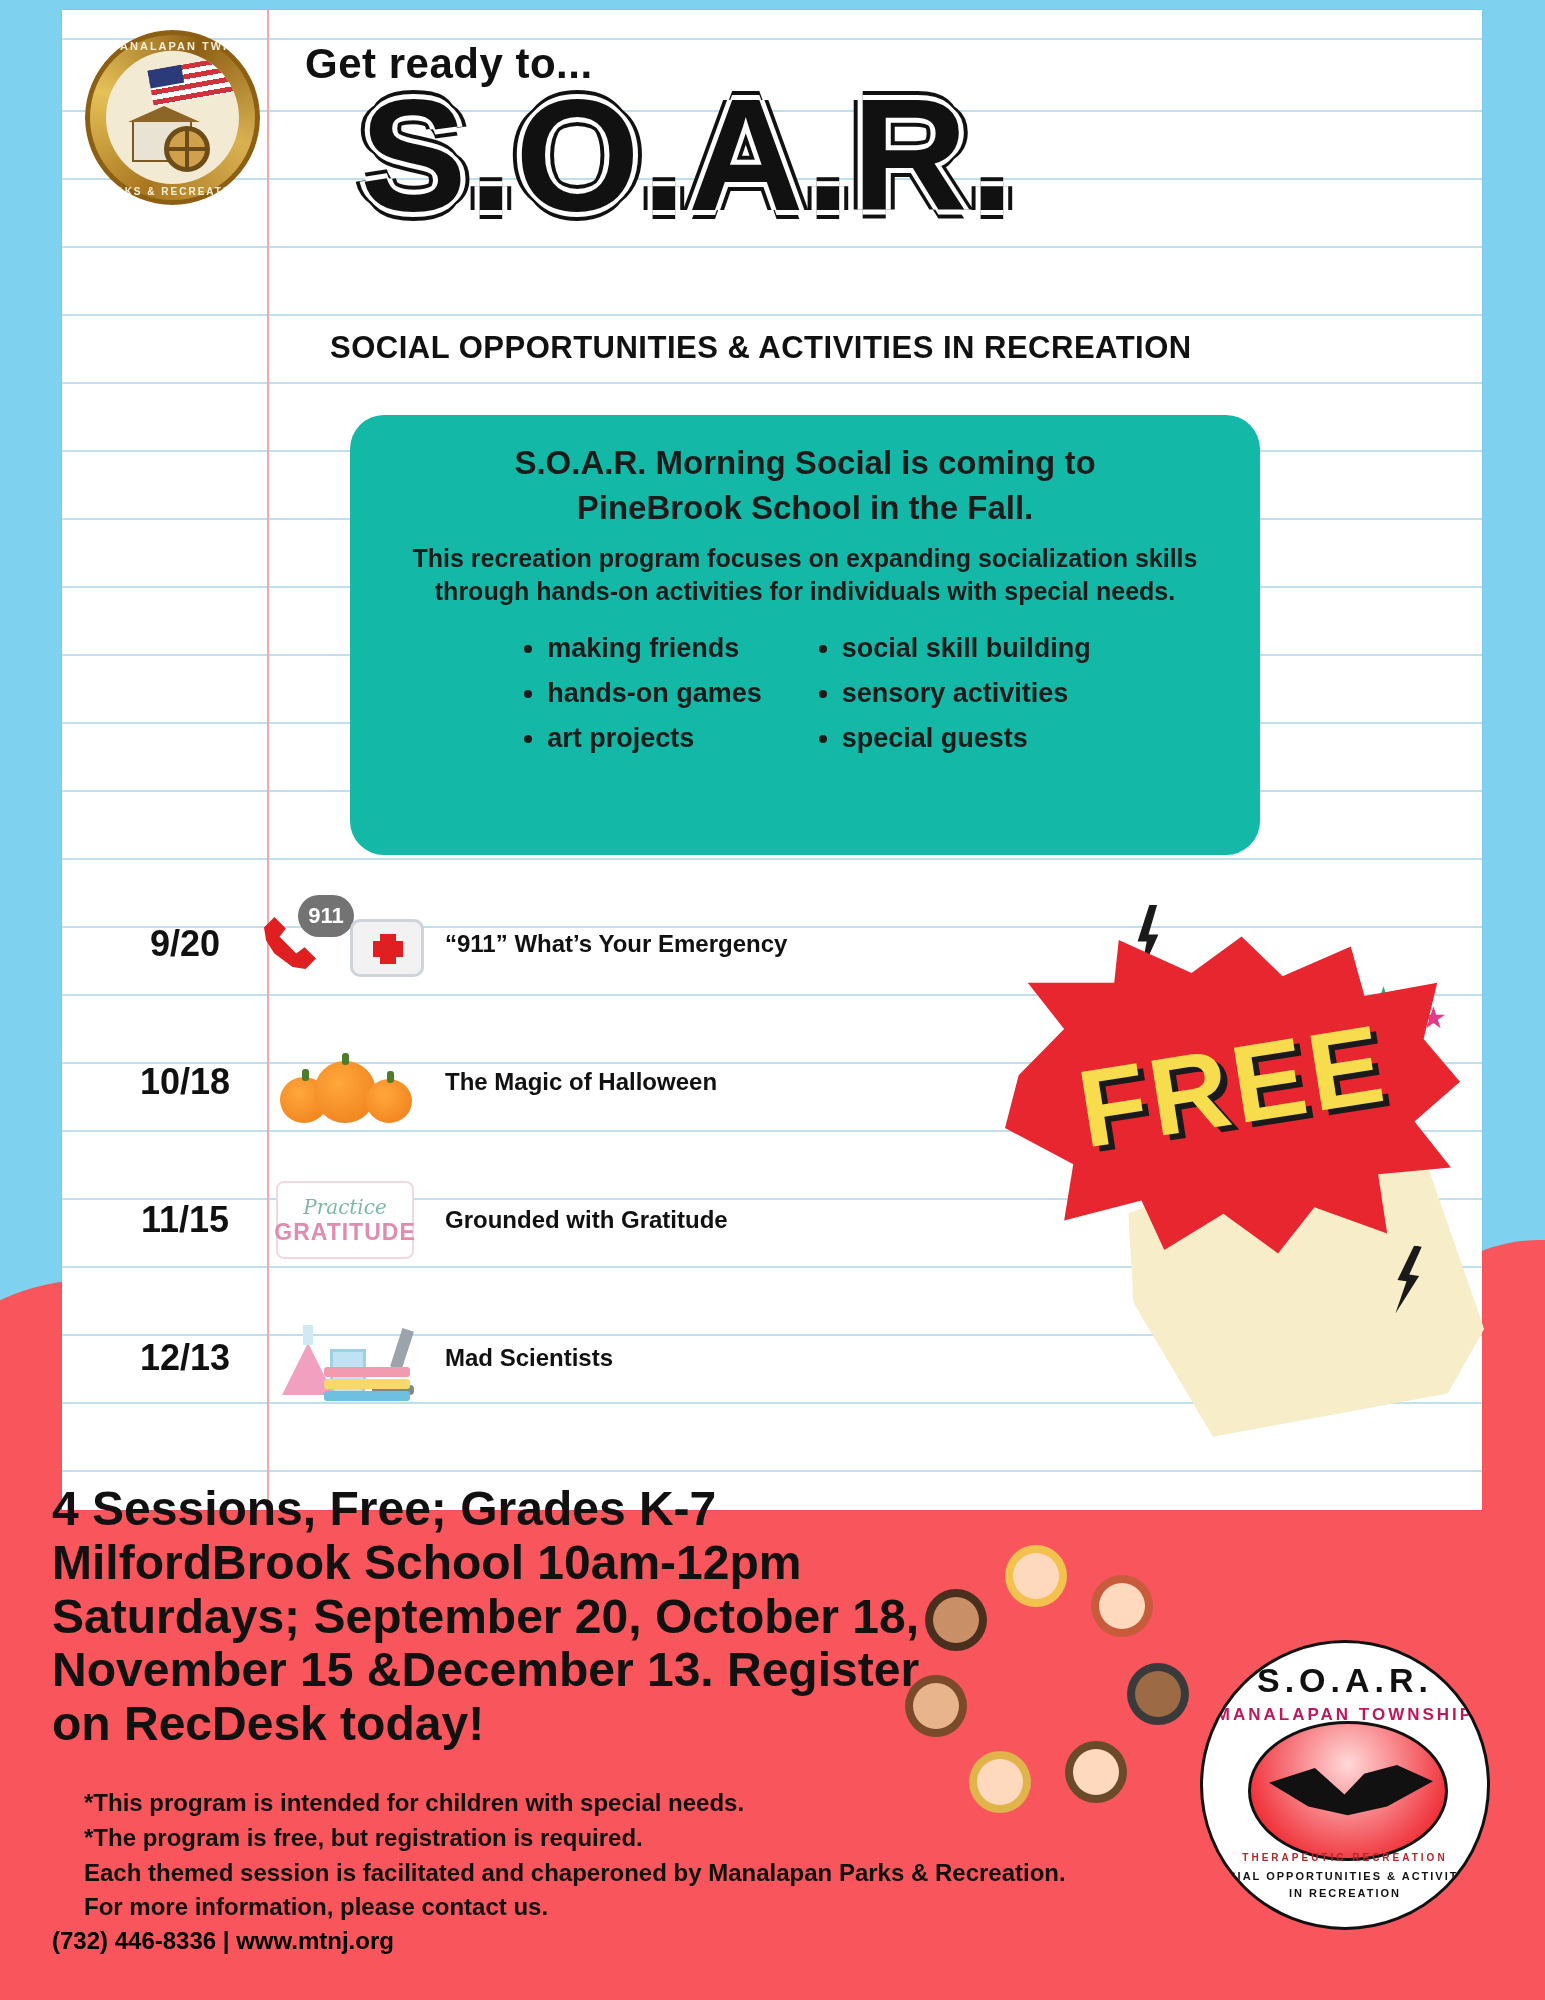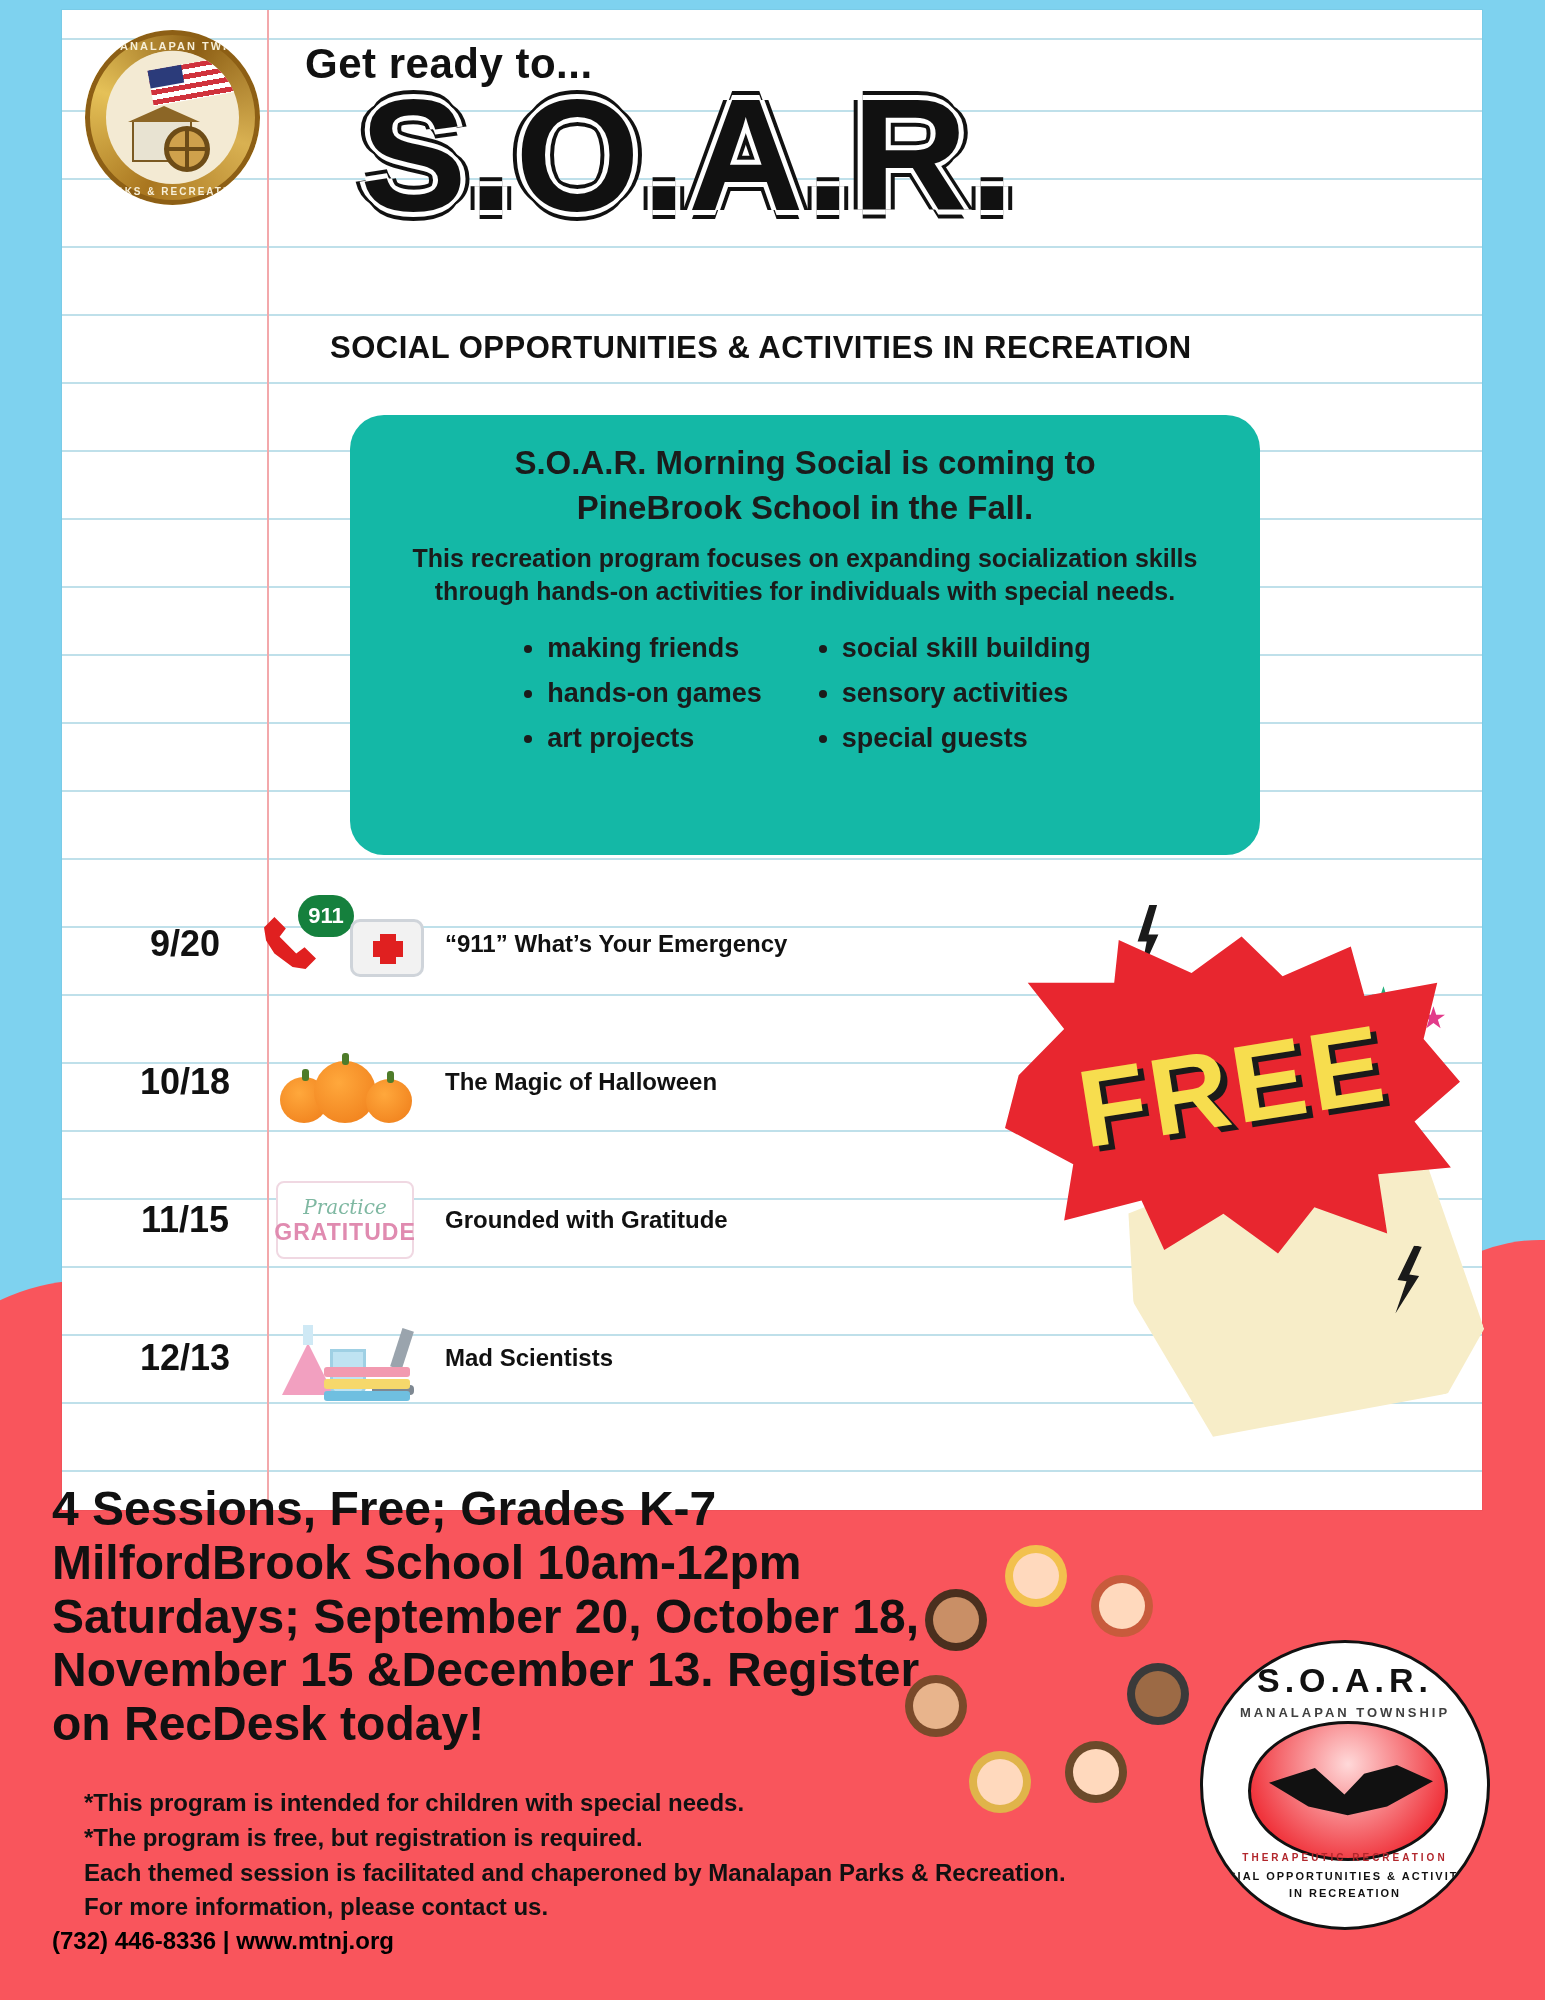--- a/index.html
+++ b/index.html
@@ -193,21 +193,21 @@
   
   .ic-phone {
     width: 52px; height: 52px; border-radius: 10px;
     background: #e02020;
     clip-path: polygon(0% 20%,20% 0%,42% 22%,30% 38%,62% 70%,78% 58%,100% 80%,80% 100%,55% 96%,20% 70%,4% 45%);
     position: absolute; left: 14px; top: 28px;
   }
   .ic-911 {
     position: absolute; left: 48px; top: 6px;
     width: 56px; height: 42px; border-radius: 21px;
-    background: #15803d; color: #fff; font-size: 22px; font-weight: bold;
+    background: #737373; color: #fff; font-size: 22px; font-weight: bold;
     display: flex; align-items: center; justify-content: center;
   }
   .ic-kit {
     position: absolute; left: 100px; top: 30px;
     width: 74px; height: 58px; border-radius: 10px;
     background: #f2f2f2; border: 3px solid #cfd4da;
   }
   .ic-kit::before {
     content: ""; position: absolute; left: 27px; top: 12px;
     width: 16px; height: 30px; background: #e02020;
@@ -355,21 +355,21 @@
     background: #fff; border: 3px solid #111;
     overflow: hidden;
   }
   .soar-seal .ring-text-top {
     position: absolute; left: 0; right: 0; top: 18px;
     text-align: center; font-size: 34px; font-weight: bold; color: #111;
     letter-spacing: 5px;
   }
   .soar-seal .ring-text-sub {
     position: absolute; left: 0; right: 0; top: 62px;
-    text-align: center; font-size: 13px; font-weight: bold; color: #404040;
+    text-align: center; font-size: 17px; font-weight: bold; color: #be185d;
     letter-spacing: 3px;
   }
   .soar-seal .inner-circle {
     position: absolute; left: 45px; top: 78px; width: 200px; height: 140px;
     border-radius: 50%;
     background: radial-gradient(circle at 50% 30%, #ffd9d9, #f0343c 75%);
     border: 3px solid #111;
     overflow: hidden;
   }
   .gull {

